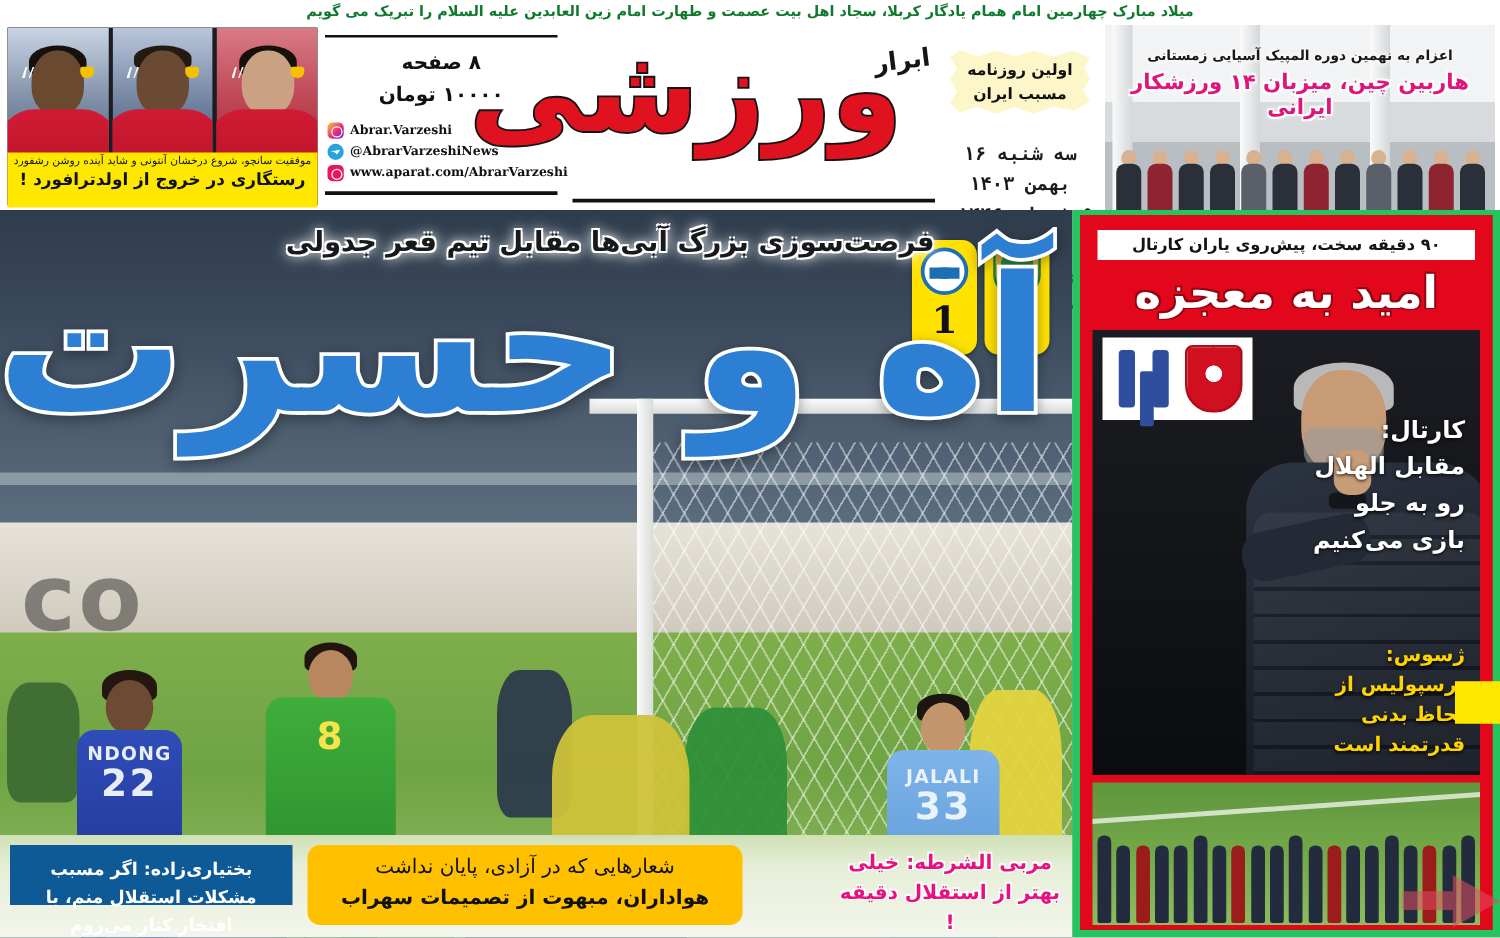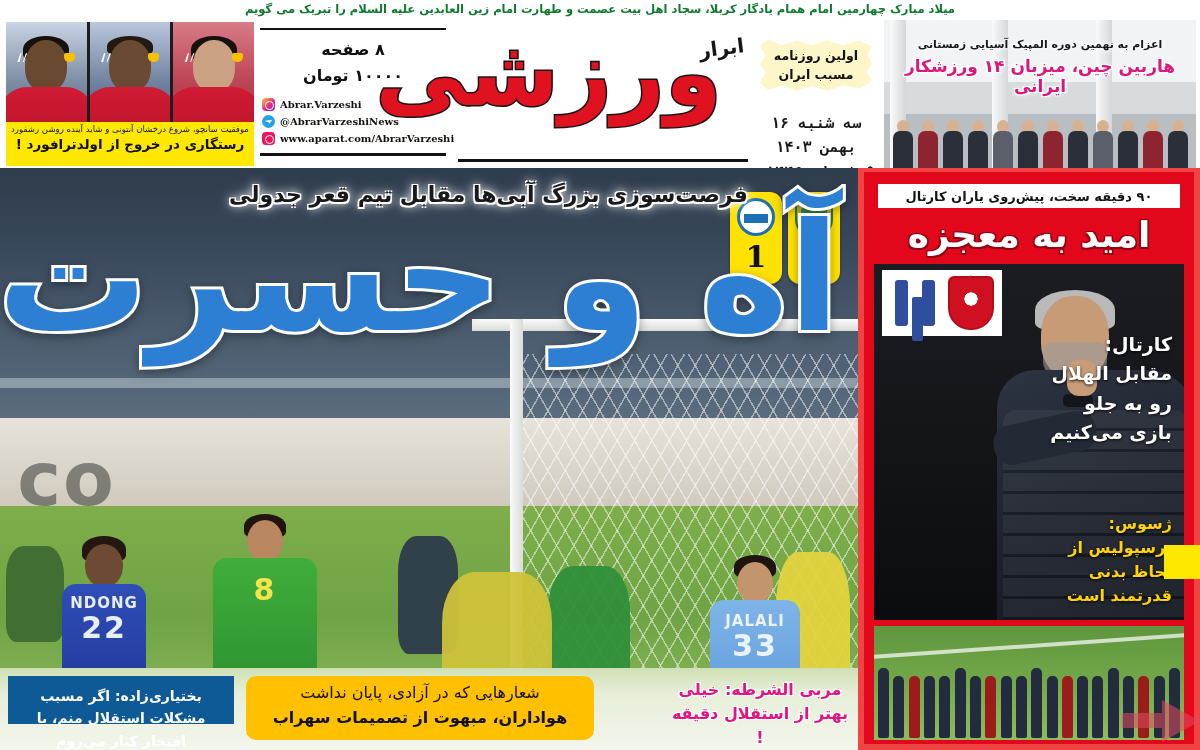--- a/index.html
+++ b/index.html
@@ -430,21 +430,21 @@
     text-align: center;
   }
   .bs-blue .t {
     font-size: 14px; font-weight: bold; color: #ffffff; line-height: 1.6;
   }
 
   
   .right-col {
     position: absolute; left: 858px; top: 168px;
     width: 342px; height: 582px;
-    background: #ef4444;
+    background: #22c55e;
   }
   .rc-frame {
     position: absolute; left: 6px; top: 4px;
     width: 330px; height: 572px;
     border: 4px solid #e3071c;
     background: #e3071c;
     overflow: hidden;
   }
   .rc-kicker {
     position: absolute; left: 10px; right: 10px; top: 8px;

